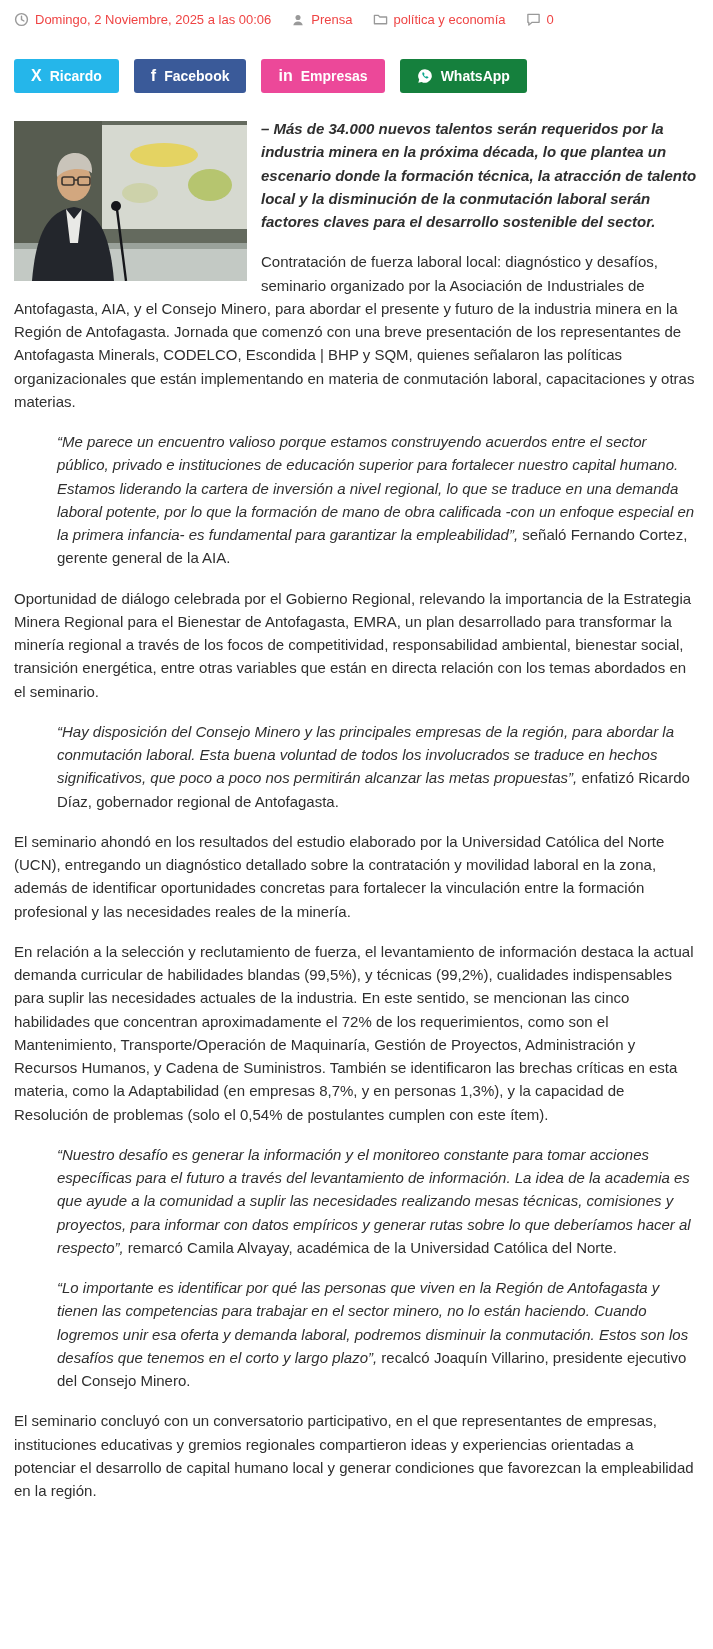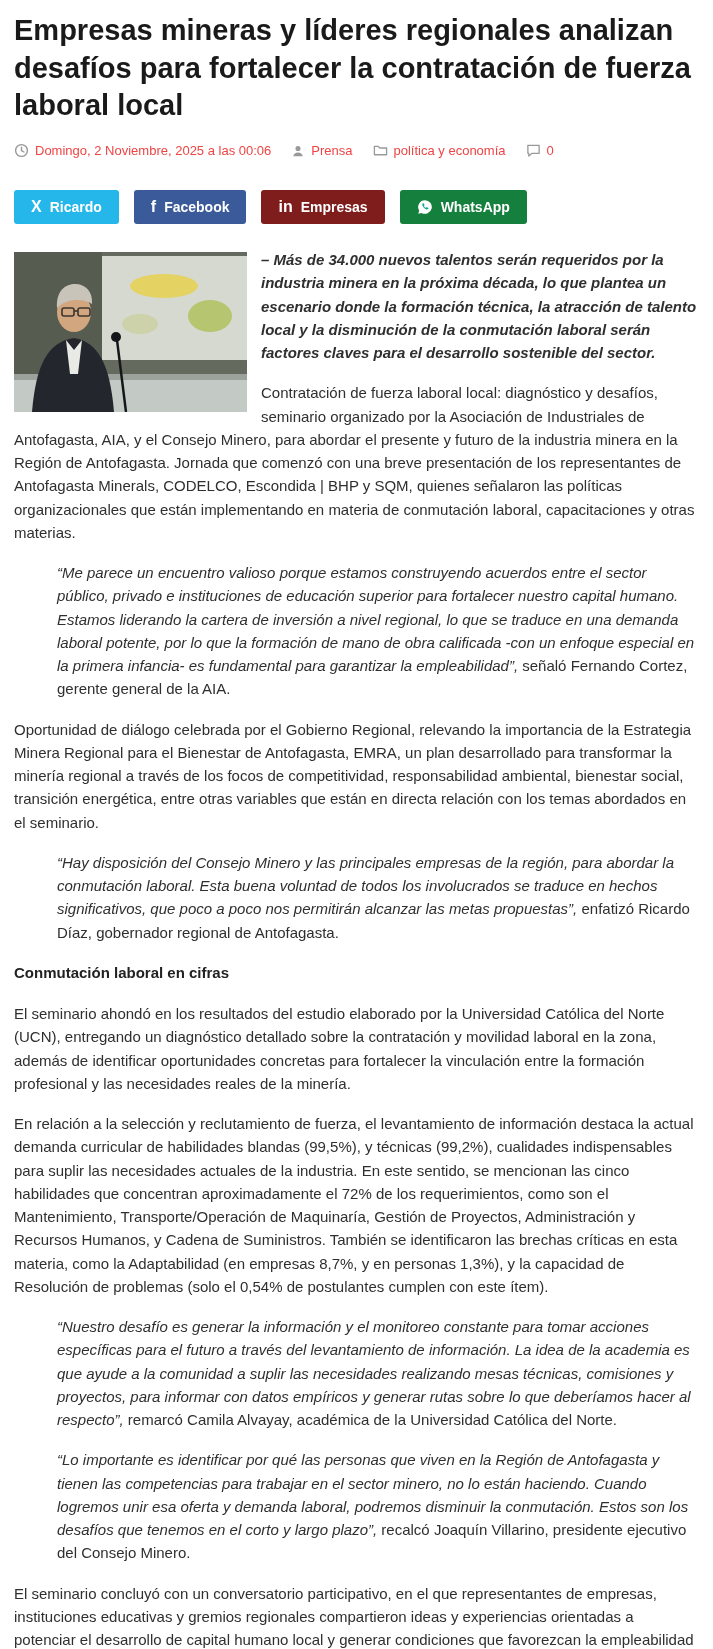--- a/index.html
+++ b/index.html
@@ -43,21 +43,20 @@
   }
   figure.photo svg { display:block; }
 
   .clearfix::after { content:""; display:table; clear:both; }
 </style>
 </head>
 <body>
 
 <div class="page">
 
-  <h1 class="article-title">Empresas mineras y líderes regionales analizan desafíos para fortalecer la contratación de fuerza laboral local</h1>
 
   <div class="meta">
     <span class="meta-item">
       <svg width="15" height="15" viewBox="0 0 16 16">
         <circle cx="8" cy="8" r="6.3" fill="none" stroke="#999" stroke-width="1.5"></circle>
         <path d="M8 4.6V8l2.6 1.6" fill="none" stroke="#999" stroke-width="1.5" stroke-linecap="round"></path>
       </svg>
       <span>Domingo, 2 Noviembre, 2025 a las 00:06</span>
     </span>
     <span class="meta-item">
@@ -83,21 +82,21 @@
 
   <div class="share">
     <a class="share-btn" style="background-color: rgb(37, 182, 234);">
       <span class="share-glyph">X</span>
       <span>Ricardo</span>
     </a>
     <a class="share-btn" style="background-color: rgb(58, 90, 153);">
       <span class="share-glyph">f</span>
       <span>Facebook</span>
     </a>
-    <a class="share-btn" style="background-color: #7f1d1d;">
+    <a class="share-btn" style="background-color: #ec4899;">
       <span class="share-glyph">in</span>
       <span>Empresas</span>
     </a>
     <a class="share-btn" style="background-color: #15803d;">
       <svg width="16" height="16" viewBox="0 0 16 16">
         <path fill="#fff" d="M8 1.2A6.8 6.8 0 0 0 2.2 11.6L1.3 14.8l3.3-.9A6.8 6.8 0 1 0 8 1.2z"></path>
         <path fill="#0da78e" d="M5.6 4.6c.2-.4.7-.5 1-.1l.8 1.1c.2.3.2.6-.1.9l-.4.4c.3.8 1.1 1.6 1.9 1.9l.4-.4c.3-.3.6-.3.9-.1l1.1.8c.4.3.3.8-.1 1-.6.4-1.4.5-2.1.2a7 7 0 0 1-3.5-3.5c-.3-.7-.2-1.5.1-2.2z"></path>
       </svg>
       <span>WhatsApp</span>
     </a>
@@ -130,21 +129,20 @@
     <p class="lead">– Más de 34.000 nuevos talentos serán requeridos por la industria minera en la próxima década, lo que plantea un escenario donde la formación técnica, la atracción de talento local y la disminución de la conmutación laboral serán factores claves para el desarrollo sostenible del sector.</p>
 
     <p>Contratación de fuerza laboral local: diagnóstico y desafíos, seminario organizado por la Asociación de Industriales de Antofagasta, AIA, y el Consejo Minero, para abordar el presente y futuro de la industria minera en la Región de Antofagasta. Jornada que comenzó con una breve presentación de los representantes de Antofagasta Minerals, CODELCO, Escondida | BHP y SQM, quienes señalaron las políticas organizacionales que están implementando en materia de conmutación laboral, capacitaciones y otras materias.</p>
 
     <p class="quote"><span>“Me parece un encuentro valioso porque estamos construyendo acuerdos entre el sector público, privado e instituciones de educación superior para fortalecer nuestro capital humano. Estamos liderando la cartera de inversión a nivel regional, lo que se traduce en una demanda laboral potente, por lo que la formación de mano de obra calificada -con un enfoque especial en la primera infancia- es fundamental para garantizar la empleabilidad”,</span><span class="attr"> señaló Fernando Cortez, gerente general de la AIA.</span></p>
 
     <p>Oportunidad de diálogo celebrada por el Gobierno Regional, relevando la importancia de la Estrategia Minera Regional para el Bienestar de Antofagasta, EMRA, un plan desarrollado para transformar la minería regional a través de los focos de competitividad, responsabilidad ambiental, bienestar social, transición energética, entre otras variables que están en directa relación con los temas abordados en el seminario.</p>
 
     <p class="quote"><span>“Hay disposición del Consejo Minero y las principales empresas de la región, para abordar la conmutación laboral. Esta buena voluntad de todos los involucrados se traduce en hechos significativos, que poco a poco nos permitirán alcanzar las metas propuestas”,</span><span class="attr"> enfatizó Ricardo Díaz, gobernador regional de Antofagasta.</span></p>
 
-    <h2 class="section-heading">Conmutación laboral en cifras</h2>
 
     <p>El seminario ahondó en los resultados del estudio elaborado por la Universidad Católica del Norte (UCN), entregando un diagnóstico detallado sobre la contratación y movilidad laboral en la zona, además de identificar oportunidades concretas para fortalecer la vinculación entre la formación profesional y las necesidades reales de la minería.</p>
 
     <p>En relación a la selección y reclutamiento de fuerza, el levantamiento de información destaca la actual demanda curricular de habilidades blandas (99,5%), y técnicas (99,2%), cualidades indispensables para suplir las necesidades actuales de la industria. En este sentido, se mencionan las cinco habilidades que concentran aproximadamente el 72% de los requerimientos, como son el Mantenimiento, Transporte/Operación de Maquinaría, Gestión de Proyectos, Administración y Recursos Humanos, y Cadena de Suministros. También se identificaron las brechas críticas en esta materia, como la Adaptabilidad (en empresas 8,7%, y en personas 1,3%), y la capacidad de Resolución de problemas (solo el 0,54% de postulantes cumplen con este ítem).</p>
 
     <p class="quote"><span>“Nuestro desafío es generar la información y el monitoreo constante para tomar acciones específicas para el futuro a través del levantamiento de información. La idea de la academia es que ayude a la comunidad a suplir las necesidades realizando mesas técnicas, comisiones y proyectos, para informar con datos empíricos y generar rutas sobre lo que deberíamos hacer al respecto”,</span><span class="attr"> remarcó Camila Alvayay, académica de la Universidad Católica del Norte.</span></p>
 
     <p class="quote"><span>“Lo importante es identificar por qué las personas que viven en la Región de Antofagasta y tienen las competencias para trabajar en el sector minero, no lo están haciendo. Cuando logremos unir esa oferta y demanda laboral, podremos disminuir la conmutación. Estos son los desafíos que tenemos en el corto y largo plazo”,</span><span class="attr"> recalcó Joaquín Villarino, presidente ejecutivo del Consejo Minero.</span></p>
 
     <p>El seminario concluyó con un conversatorio participativo, en el que representantes de empresas, instituciones educativas y gremios regionales compartieron ideas y experiencias orientadas a potenciar el desarrollo de capital humano local y generar condiciones que favorezcan la empleabilidad en la región.</p>

